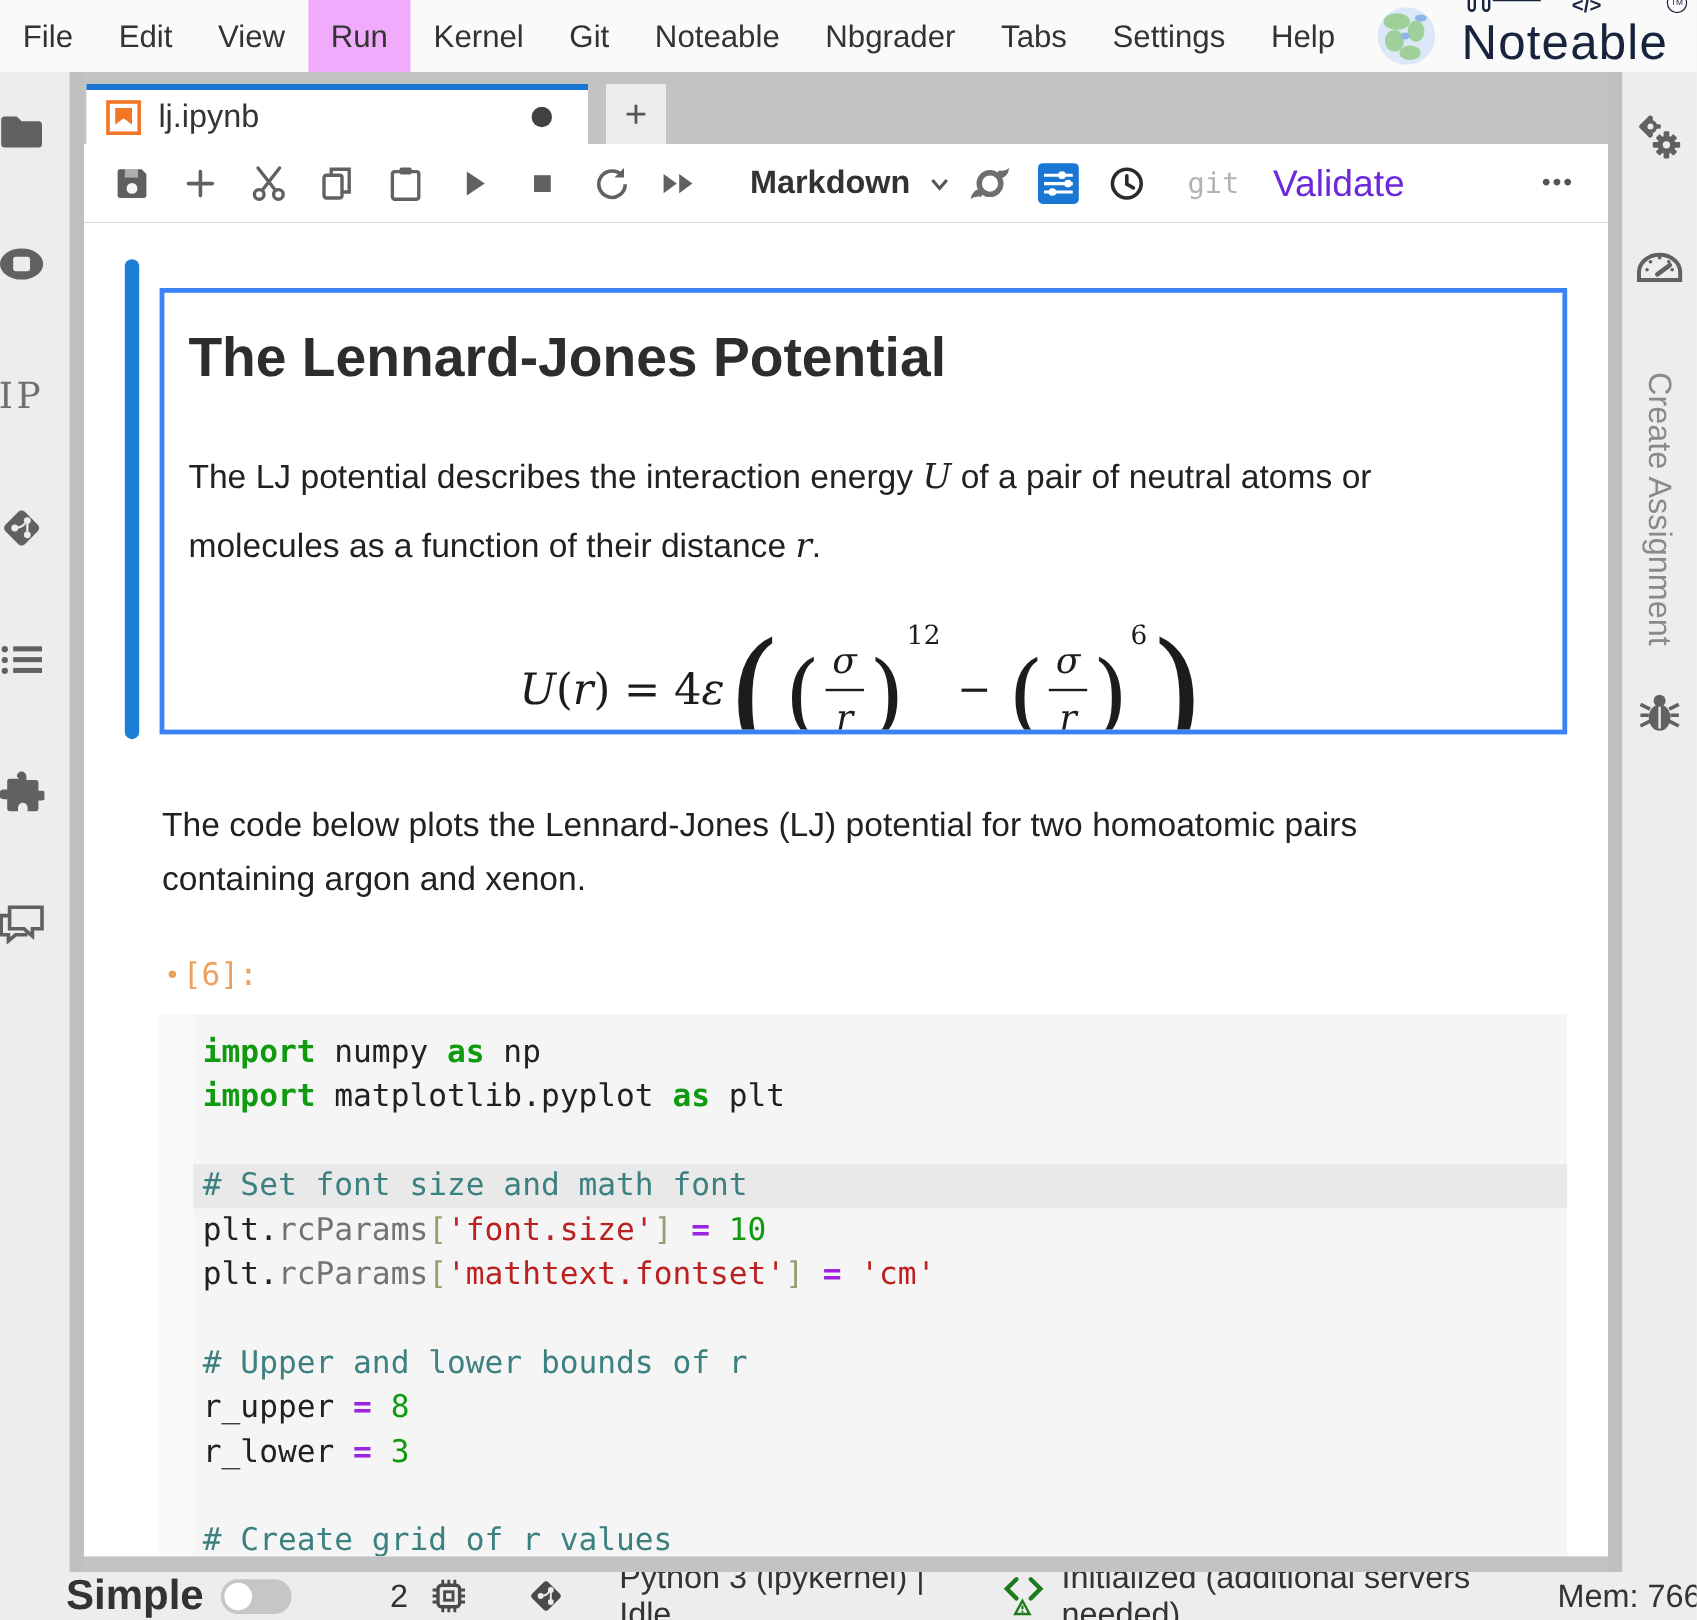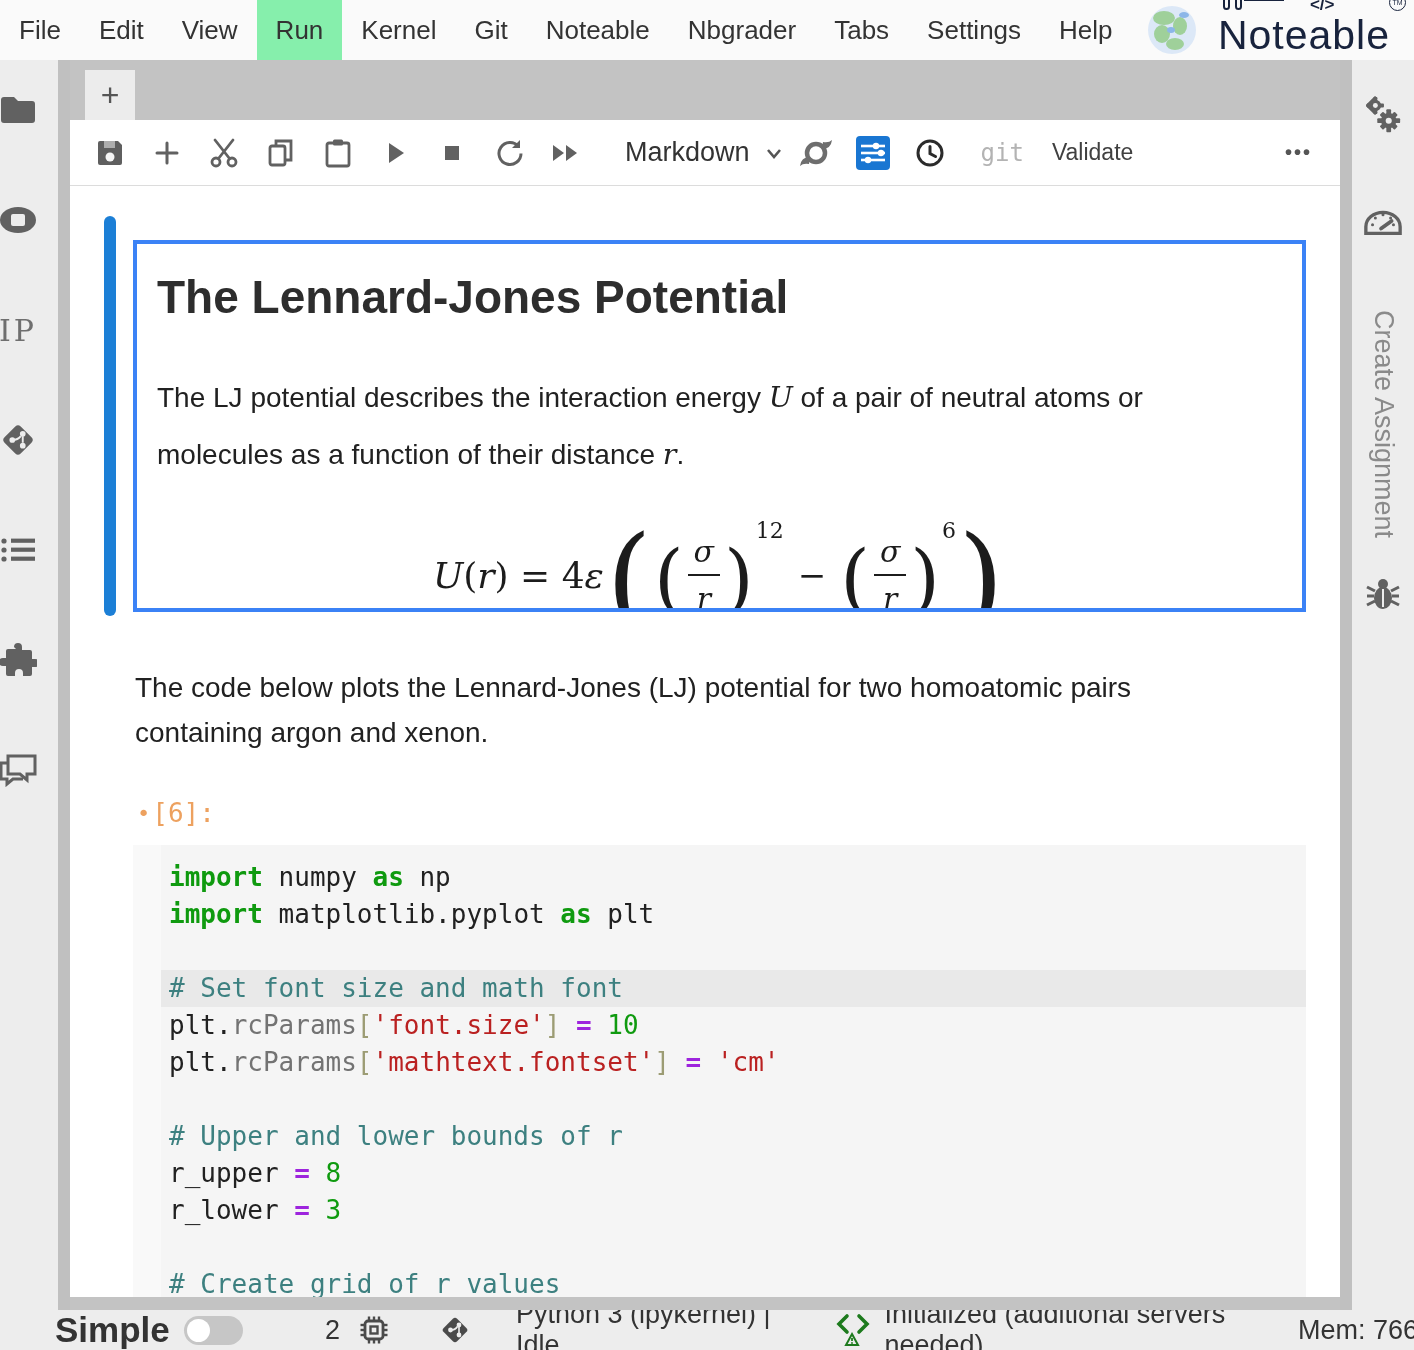--- a/index.html
+++ b/index.html
@@ -4,21 +4,21 @@
 <style>
   * { margin:0; padding:0; box-sizing:border-box; }
   html,body { width:1414px; height:1350px; overflow:hidden; background:#fff;
               font-family:"Liberation Sans", sans-serif; }
   .app { position:relative; width:1414px; height:1350px; background:#ededed; overflow:hidden; }
 
   
   .menubar { position:absolute; left:0; top:0; width:1414px; height:60px; background:#fafafa;
              display:flex; align-items:center; padding-left:0; z-index:5; }
   .menu-item { font-size:26px; color:#333; padding:0 19px; height:60px; display:flex; align-items:center; cursor:default; }
-  .menu-item.active { background:#86efac; }
+  .menu-item.active { background:#f0abfc; }
   .menubar-right { margin-left:auto; display:flex; align-items:center; gap:20px; padding-right:14px; }
   .globe { width:52px; height:52px; }
   .logo { position:relative; display:flex; align-items:flex-end; padding-top:10px; margin-right:10px; }
   .logo-text { font-size:41px; color:#18233d; font-weight:500; letter-spacing:1px; }
   .logo-code { position:absolute; top:-7px; left:92px; font-size:17px; font-weight:bold; color:#18233d; }
   .logo-rings { position:absolute; top:-6px; left:4px; }
   .logo-tm { position:absolute; top:-8px; right:-16px; width:17px; height:17px; border:1px solid #18233d;
              border-radius:50%; font-size:7px; color:#18233d; text-align:center; line-height:15px; }
 
   
@@ -41,23 +41,23 @@
   .tab { width:418px; height:50px; background:#fff; border-top:5px solid #1976d2; margin-left:2px;
          display:flex; align-items:center; padding:0 16px; }
   .tab-title { font-size:27px; color:#333; margin-left:14px; }
   .dirty-dot { width:17px; height:17px; border-radius:50%; background:#424242; margin-left:auto; margin-right:14px; }
   .tab-add { width:50px; height:50px; background:#ececec; margin-left:15px; display:flex; align-items:center;
              justify-content:center; font-size:32px; color:#555; }
 
   .toolbar { position:absolute; left:0; top:60px; width:1270px; height:66px; background:#fff;
              border-bottom:1px solid #dcdcdc; display:flex; align-items:center; padding-left:20px; }
   .tb-btn { width:40px; height:44px; display:flex; align-items:center; justify-content:center; margin-right:17px; }
-  .tb-celltype { display:flex; align-items:center; margin-left:22px; margin-right:10px; }
+  .tb-celltype { display:flex; align-items:center; margin-left:22px; margin-right:10px;font-weight:bold; }
   .tb-celltype-label { font-size:27px; color:#333; margin-right:12px; }
-  .tb-text { font-size:23px; color:#404040; margin:0 14px; }
+  .tb-text { font-size:31px; color:#6d28d9; margin:0 14px; }
   .tb-git { font-family:"DejaVu Sans Mono", monospace; font-size:24px; color:#b3b3b3; margin:0 14px; }
   .tb-more { margin-left:auto; margin-right:28px; font-size:20px; color:#555; letter-spacing:2px; font-weight:bold; }
 
   .nb-area { position:absolute; left:0; top:126px; width:1270px; height:1111px; background:#fff; overflow:hidden; }
   .bottom-strip { position:absolute; left:0; top:1237px; width:1270px; height:13px; background:#c3c3c3; }
 
   
   .collapser { position:absolute; left:34px; top:30px; width:12px; height:400px; background:#1c7fd6; border-radius:6px; }
   .md-cell-1 { position:absolute; left:63px; top:54px; width:1173px; height:372px; background:#fff;
                border:4px solid #3b82f6; padding:26px 20px; overflow:hidden; }
@@ -250,20 +250,28 @@
         <circle cx="20" cy="9" r="5" fill="#616161"></circle>
         <ellipse cx="20" cy="23" rx="9" ry="11" fill="#616161"></ellipse>
         <line x1="20" y1="14" x2="20" y2="32" stroke="#ededed" stroke-width="2"></line>
       </svg>
     </div>
   </div>
 
   <div class="main">
 
     <div class="tabbar">
+      <div class="tab">
+        <svg width="30" height="30" viewBox="0 0 30 30">
+          <rect x="2" y="2" width="26" height="26" fill="none" stroke="#f37626" stroke-width="3"></rect>
+          <path d="M8 7 h14 v14 l-7 -5.5 -7 5.5 z" fill="#f37626"></path>
+        </svg>
+        <span class="tab-title">lj.ipynb</span>
+        <span class="dirty-dot"></span>
+      </div>
       <div class="tab-add">
         <span>+</span>
       </div>
     </div>
 
     <div class="toolbar">
       <div class="tb-btn">
         <svg width="30" height="30" viewBox="0 0 30 30">
           <path d="M3 5 a2 2 0 0 1 2-2 h18 l4 4 v18 a2 2 0 0 1 -2 2 h-20 a2 2 0 0 1 -2 -2 z" fill="#5f5f5f"></path>
           <rect x="9" y="3" width="11" height="7" fill="#ededed" opacity="0.55"></rect>

